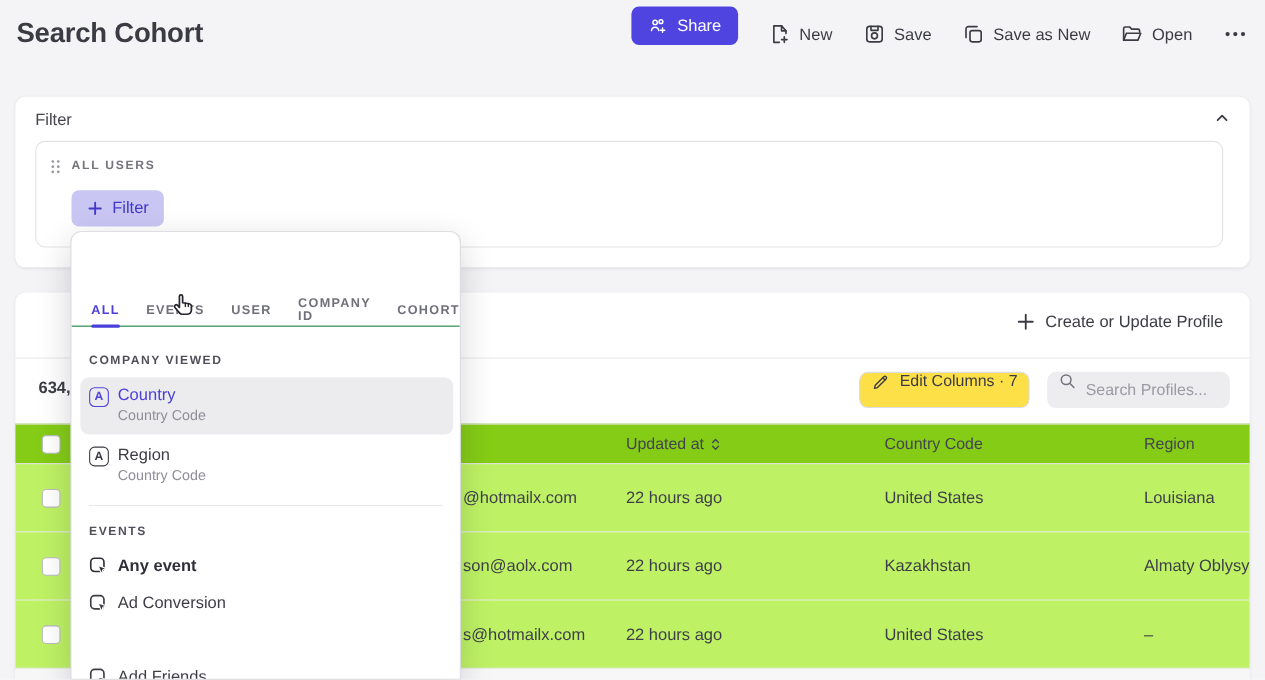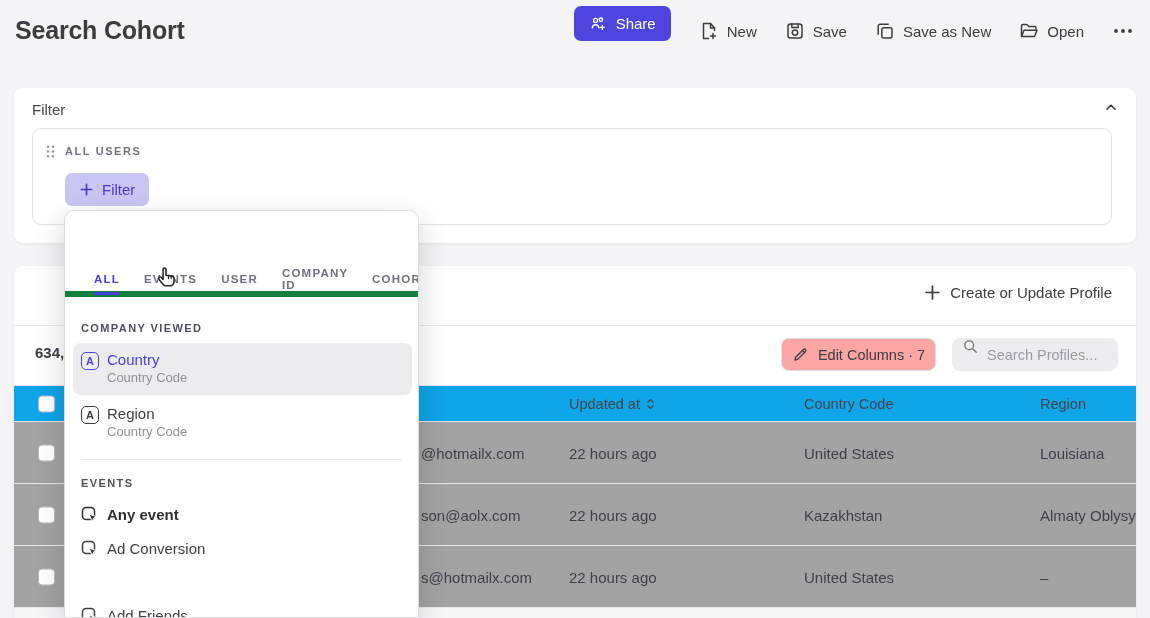--- a/index.html
+++ b/index.html
@@ -26,41 +26,41 @@
   .group-box { position:absolute; left:18px; top:40px; width:1080px; height:97px; border:1px solid #e3e3e7; border-radius:9px; }
   .drag-handle { position:absolute; left:12px; top:15px; }
   .group-label { position:absolute; left:32px; top:16px; font-size:11px; font-weight:700; letter-spacing:1.6px; color:#74747e; }
   .add-filter-btn { position:absolute; left:32px; top:44px; display:flex; align-items:center; gap:8px; background:#c9c6f3; color:#4338c8; border:none; border-radius:7px; height:33px; padding:0 14px; font-size:15px; font-weight:500; font-family:inherit; cursor:pointer; }
 
   
   .profiles-card { left:14px; top:266px; width:1122px; height:352px; border-radius:9px 9px 0 0; }
   .create-profile-btn { position:absolute; right:24px; top:18px; display:flex; align-items:center; gap:9px; background:none; border:none; font-family:inherit; font-size:15px; font-weight:500; color:#3b3b44; cursor:pointer; }
   .toolbar-divider { position:absolute; left:0; right:0; top:59px; height:1px; background:#e9e9ec; }
   .profile-count { position:absolute; left:21px; top:78px; font-size:15px; font-weight:700; color:#3b3b44; white-space:nowrap; }
-  .edit-columns-btn { position:absolute; left:767px; top:72px; width:155px; height:33px; display:flex; align-items:center; justify-content:center; gap:9px; background:#fca5a5; border:1px solid #dcdce1; border-radius:8px; font-family:inherit; font-size:14.5px; font-weight:500; color:#3b3b44; cursor:pointer; }
+  .edit-columns-btn { position:absolute; left:767px; top:72px; width:155px; height:33px; display:flex; align-items:flex-start; justify-content:center; gap:9px; background:#fde047; border:1px solid #dcdce1; border-radius:8px; font-family:inherit; font-size:14.5px; font-weight:500; color:#3b3b44; cursor:pointer; }
   .profiles-search { position:absolute; left:938px; top:72px; width:166px; height:33px; display:flex; gap:8px; background:#ededf0; border-radius:8px; padding:0 10px; }
   .profiles-search input { border:none; background:transparent; outline:none; font-family:inherit; font-size:14.5px; color:#3d3d46; width:100%; }
   .profiles-search input::placeholder { color:#9a9aa3; }
 
-  .table-header { position:absolute; left:0; right:0; top:119px; height:37px; background:#0ea5e9; border-top:1px solid #e6e6ea; border-bottom:1px solid #e6e6ea; }
-  .t-row { position:absolute; left:0; right:0; height:62px; border-bottom:1px solid #e9e9ec; background:#a3a3a3; }
+  .table-header { position:absolute; left:0; right:0; top:119px; height:37px; background:#84cc16; border-top:1px solid #e6e6ea; border-bottom:1px solid #e6e6ea; }
+  .t-row { position:absolute; left:0; right:0; height:62px; border-bottom:1px solid #e9e9ec; background:#bef264; }
   .t-row.r0 { top:156px; } .t-row.r1 { top:218px; } .t-row.r2 { top:280px; }
   .t-sliver { position:absolute; left:0; right:0; top:342px; bottom:0; background:#f7f7f8; }
   .cell { position:absolute; top:50%; transform:translateY(-50%); font-size:15px; color:#3f3f49; white-space:nowrap; }
   .col-check { left:24px; } .col-email { left:407px; } .col-updated { left:555px; } .col-country { left:790px; } .col-region { left:1026px; }
   .hdr-label { font-size:14.5px; font-weight:500; color:#44444d; display:flex; align-items:center; gap:6px; }
   .checkbox { width:17px; height:17px; border:1.5px solid #b9b9c1; border-radius:4px; background:#fff; cursor:pointer; }
 
   
   .dropdown { position:absolute; left:64px; top:210px; width:355px; height:408px; background:#fff; border:1px solid #dddde2; border-radius:10px 10px 0 0; box-shadow:0 10px 30px rgba(20,20,40,0.18); z-index:50; overflow:hidden; }
   .dd-search { position:absolute; left:8px; top:8px; right:8px; height:40px; border:2px solid #5b50e3; border-radius:9px; box-shadow:0 0 0 3px #cdc9f4; display:flex; align-items:center; gap:9px; padding:0 11px; background:#fff; }
   .dd-search input { border:none; outline:none; background:transparent; font-family:inherit; font-size:17px; color:#3d3d46; width:100%; }
   .dd-search input::placeholder { color:#8e8e98; }
   .dd-caret { width:1.5px; height:22px; background:#3d3d46; margin-right:-8px; }
-  .dd-tabs { position:absolute; left:0; right:0; top:56px; height:30px; display:flex; align-items:center; gap:24px; padding-left:29px; border-bottom:6px solid #15803d; }
+  .dd-tabs { position:absolute; left:0; right:0; top:56px; height:30px; display:flex; align-items:center; gap:24px; padding-left:18px; border-bottom:1px solid #15803d; }
   .dd-tab { position:relative; height:30px; display:flex; align-items:center; font-size:11.5px; font-weight:700; letter-spacing:1.2px; color:#70707a; cursor:pointer; }
   .dd-tab.active { color:#4a3fd8; }
   .dd-tab.active::after { content:""; position:absolute; left:0; right:0; bottom:-1px; height:3px; background:#4a3fd8; border-radius:2px; }
   .dd-section-label { position:absolute; left:16px; font-size:11px; font-weight:700; letter-spacing:1.4px; color:#50505a; }
   .dd-item { position:absolute; left:8px; width:339px; height:52px; border-radius:8px; cursor:pointer; }
   .dd-item.highlight { background:#ececef; }
   .dd-item .type-icon { position:absolute; left:8px; top:9px; }
   .dd-item .dd-title { position:absolute; left:34px; top:8px; font-size:15px; color:#3d3d46; }
   .dd-item .dd-title.purple { color:#4a3fd8; }
   .dd-item .dd-sub { position:absolute; left:34px; top:27px; font-size:13px; color:#8f8f98; }

